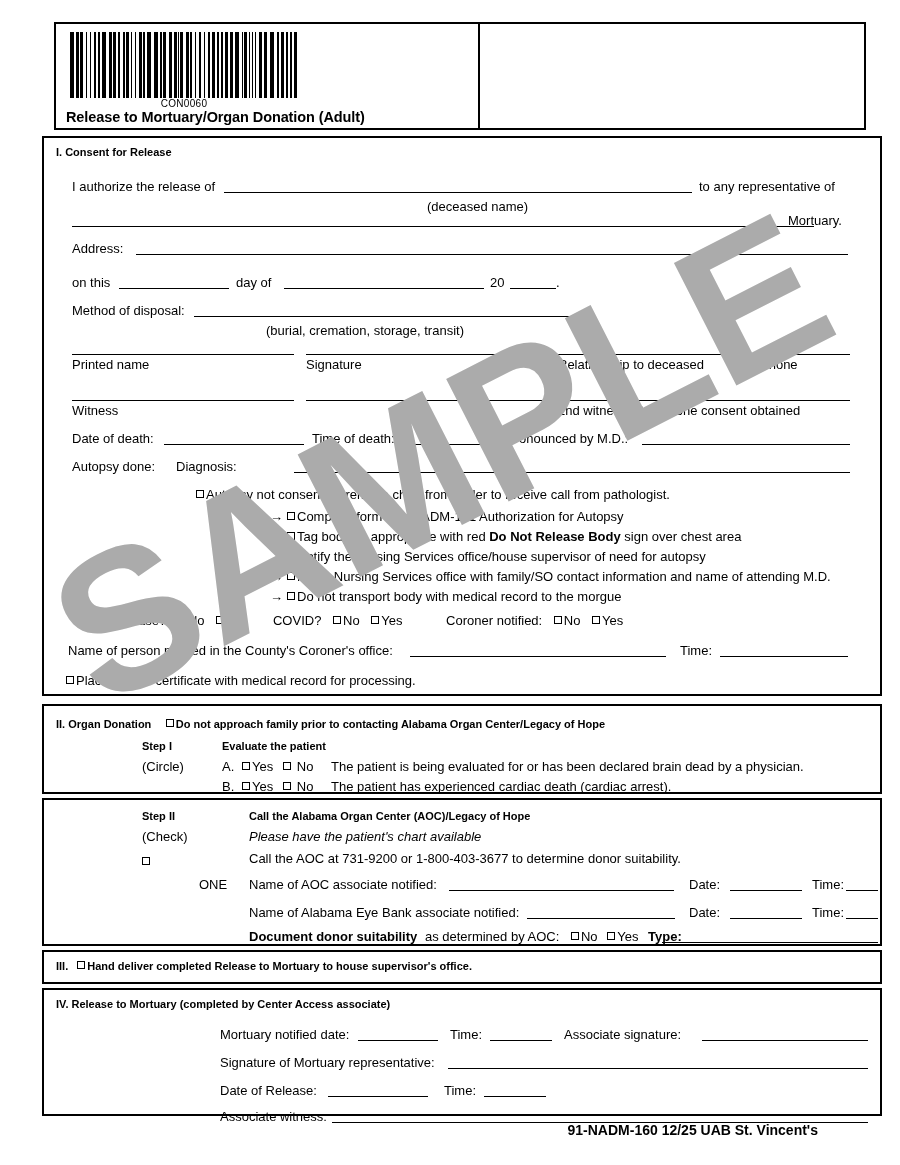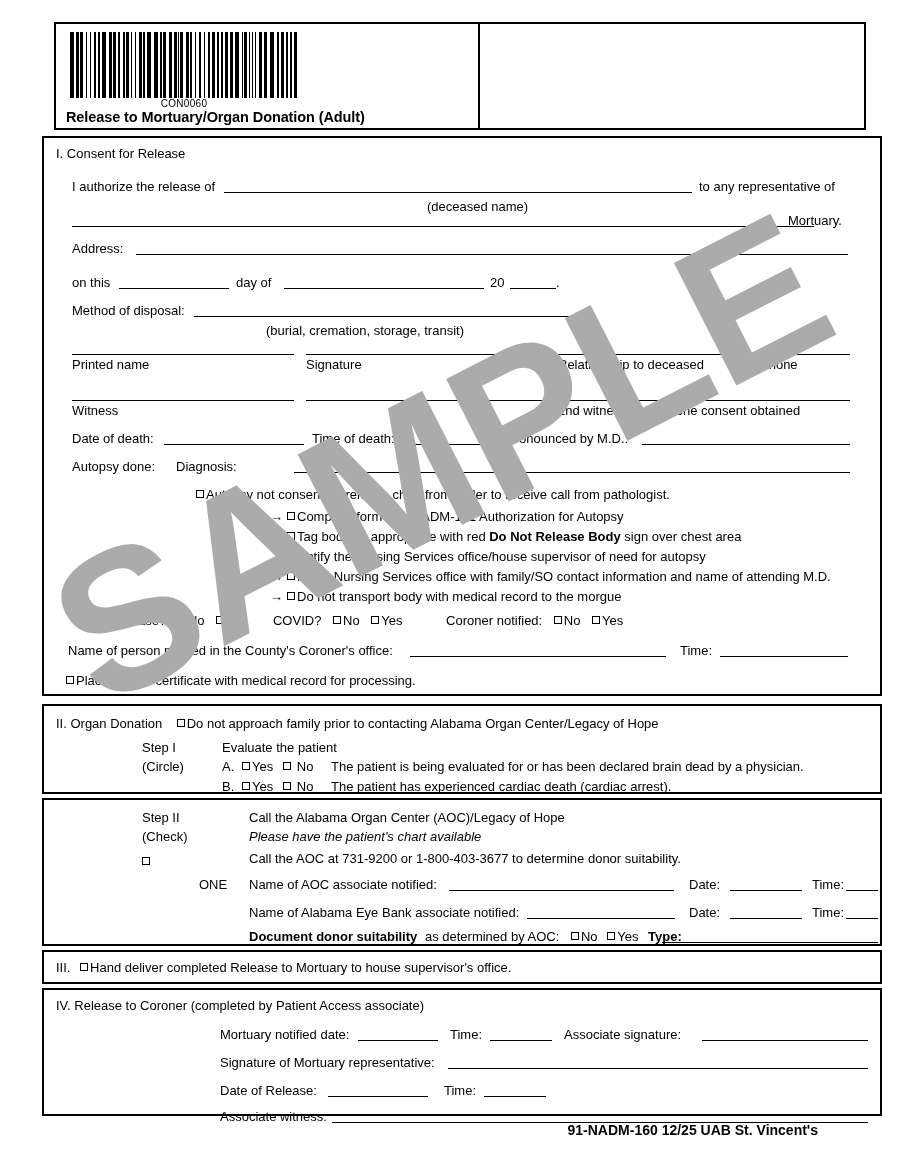--- a/index.html
+++ b/index.html
@@ -41,21 +41,21 @@
   .sec{
     position:absolute;left:30px;width:840px;
     border:2px solid #000;box-sizing:border-box;background:transparent;
   }
   #sec1{top:136px;height:560px;}
   #sec2a{top:704px;height:90px;}
   #sec2b{top:798px;height:148px;}
   #sec3{top:950px;height:34px;}
   #sec4{top:988px;height:128px;}
 
-  .sec-title{font-size:13px;font-weight:normal;}
+  .sec-title{font-size:11px;font-weight:bold;}
   .txt{font-size:13px;line-height:1;white-space:nowrap;}
   .bold{font-weight:bold;}
   .ital{font-style:italic;}
   .abs{position:absolute;}
 
   
   .rule{position:absolute;border-bottom:1.5px solid #000;height:0;}
 
   .cb{
     display:inline-block;width:8px;height:8px;
@@ -293,21 +293,21 @@
   </div>
 
   <div class="sec" id="sec3">
     <div class="abs sec-title" style="left:12px;top:8px;">
       <span>III.</span>
       <span style="margin-left:6px;"><span class="cb"></span><span>Hand deliver completed Release to Mortuary to house supervisor's office.</span></span>
     </div>
   </div>
 
   <div class="sec" id="sec4">
-    <div class="abs sec-title" style="left:12px;top:8px;">IV. Release to Coroner (completed by Patient Access associate)</div>
+    <div class="abs sec-title" style="left:12px;top:8px;">IV. Release to Mortuary (completed by Center Access associate)</div>
 
     <div class="abs txt" style="left:176px;top:38px;">Mortuary notified date:</div>
     <div class="rule" style="left:314px;top:50px;width:80px;"></div>
     <div class="abs txt" style="left:406px;top:38px;">Time:</div>
     <div class="rule" style="left:446px;top:50px;width:62px;"></div>
     <div class="abs txt" style="left:520px;top:38px;">Associate signature:</div>
     <div class="rule" style="left:658px;top:50px;width:166px;"></div>
 
     <div class="abs txt" style="left:176px;top:66px;">Signature of Mortuary representative:</div>
     <div class="rule" style="left:404px;top:78px;width:420px;"></div>

